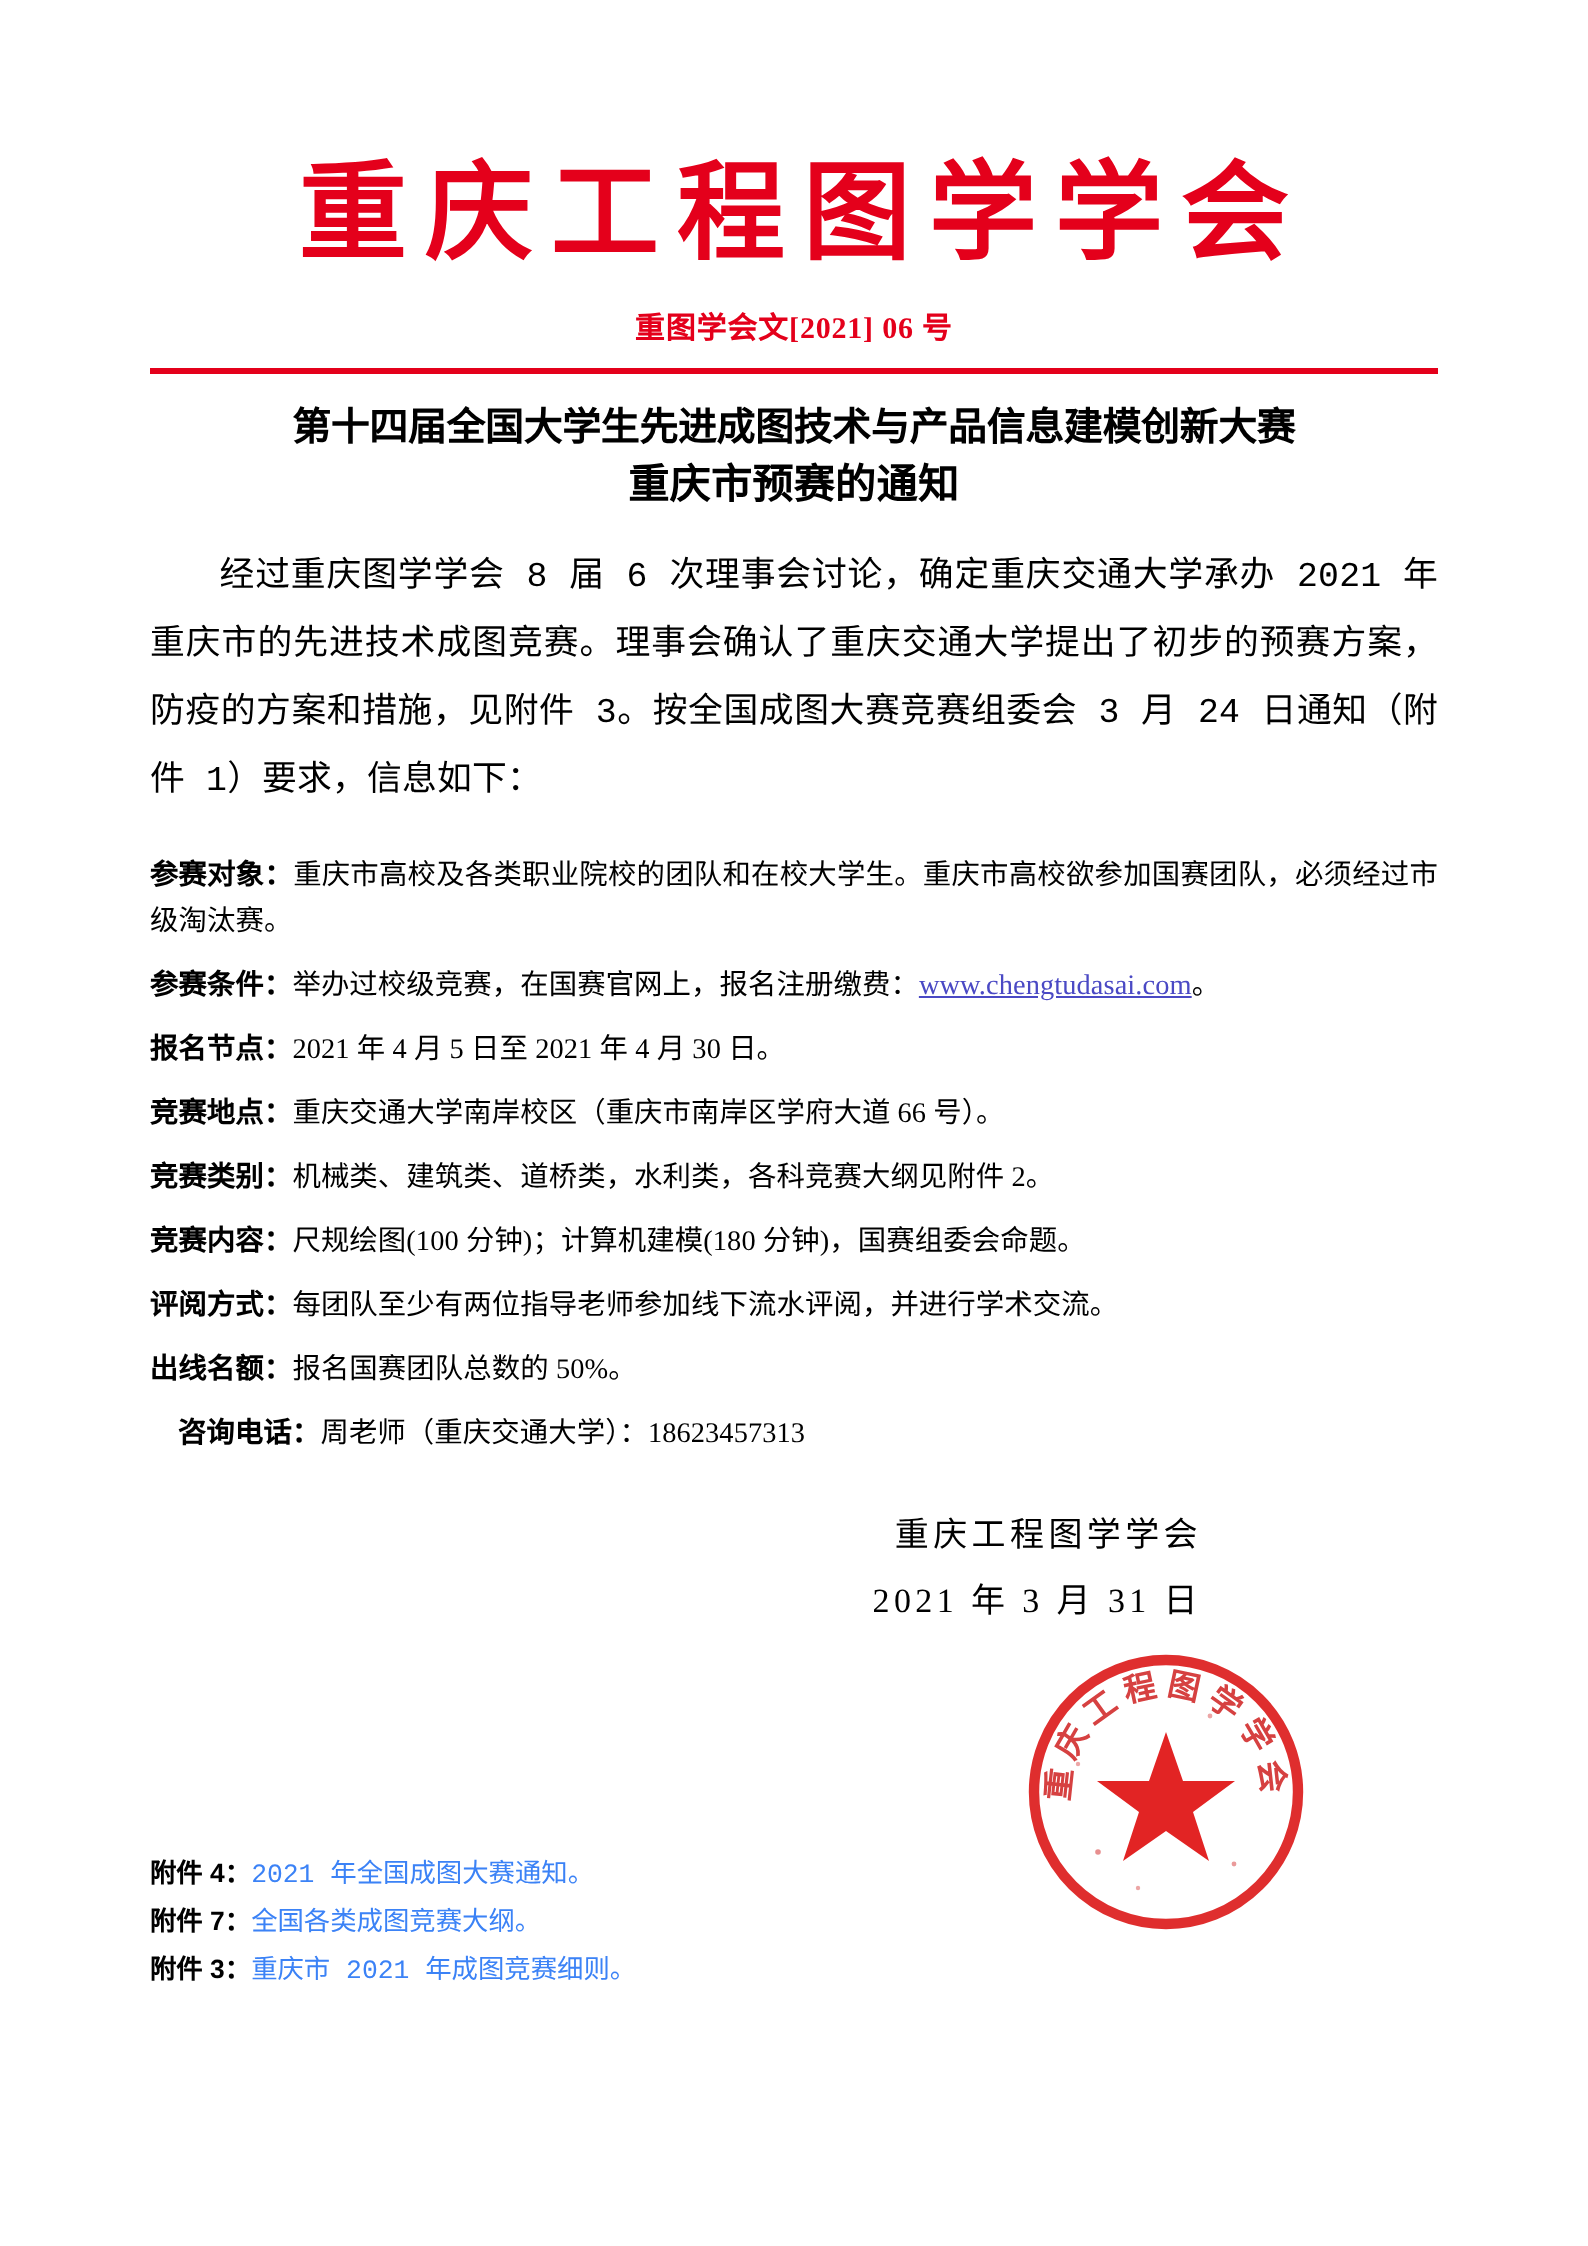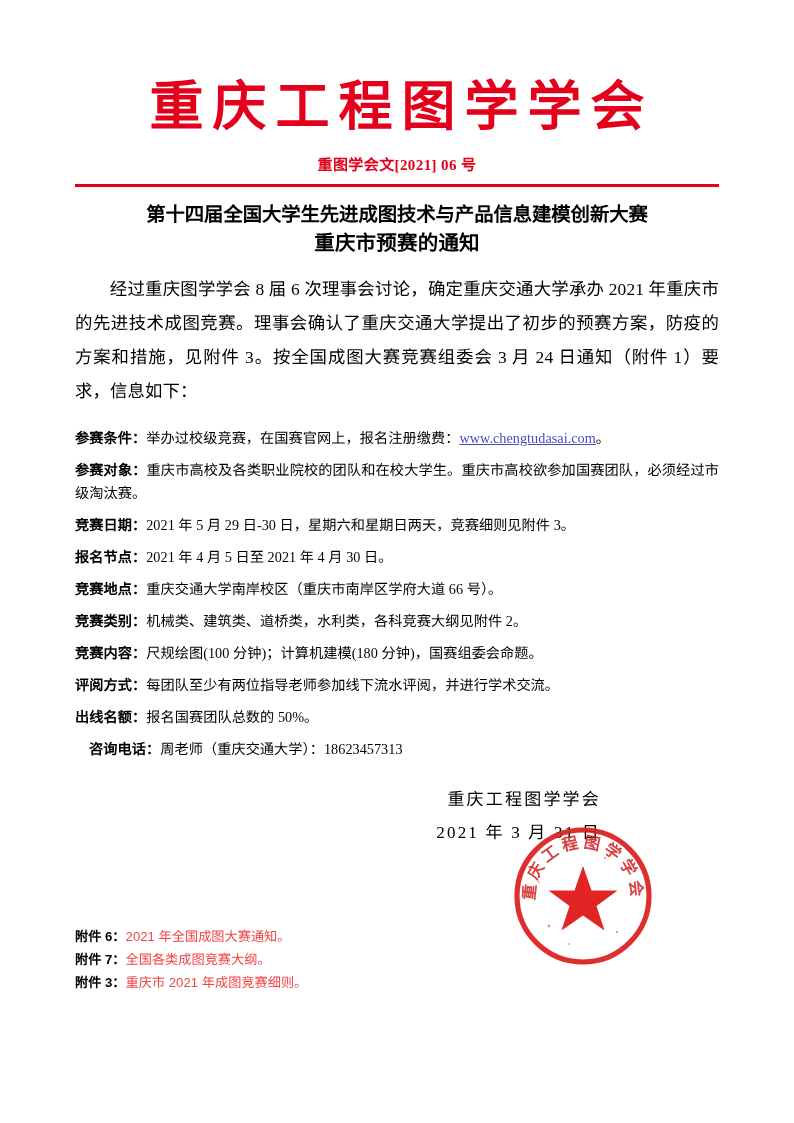--- a/index.html
+++ b/index.html
@@ -72,20 +72,21 @@
   .doc-title .tl.wide { font-size: 19.4px; letter-spacing: -0.1px; }
 
   
   .lead {
     margin-top: 16px;
     font-size: 17.4px;
     line-height: 1.95;
     text-align: justify;
     text-indent: 2em;
     letter-spacing: 0.1px;
+    font-family: Liberation Mono, monospace;
   }
 
   
   .info-list {
     margin-top: 8px;
     font-size: 14.2px;
     line-height: 1.62;
   }
   .info-row {
     margin-bottom: 9px;
@@ -136,22 +137,22 @@
     top: 925px;
     font-size: 13.2px;
     line-height: 1.75;
   }
   .att-row { white-space: nowrap; }
   .att-lbl {
     font-weight: 700;
     font-family: "Liberation Sans", "DejaVu Sans", sans-serif;
   }
   .att-val {
-    color: #ef4444;
-    font-family: Liberation Sans, sans-serif;
+    color: #3b82f6;
+    font-family: Liberation Mono, monospace;
   }
 </style>
 </head>
 <body>
 
 <div class="page">
 
   <div class="masthead">
     <div class="org-title">重庆工程图学学会</div>
     <div class="doc-number">重图学会文[2021] 06 号</div>
@@ -161,30 +162,27 @@
   <div class="doc-title">
     <span class="tl wide">第十四届全国大学生先进成图技术与产品信息建模创新大赛</span>
     <span class="tl">重庆市预赛的通知</span>
   </div>
 
   <p class="lead">经过重庆图学学会 8 届 6 次理事会讨论，确定重庆交通大学承办 2021 年重庆市的先进技术成图竞赛。理事会确认了重庆交通大学提出了初步的预赛方案，防疫的方案和措施，见附件 3。按全国成图大赛竞赛组委会 3 月 24 日通知（附件 1）要求，信息如下：</p>
 
   <div class="info-list">
 
     <div class="info-row">
+      <span class="lbl">参赛对象：</span><span class="val">重庆市高校及各类职业院校的团队和在校大学生。重庆市高校欲参加国赛团队，必须经过市级淘汰赛。</span>
+    </div>
+
+    <div class="info-row">
       <span class="lbl">参赛条件：</span><span class="val">举办过校级竞赛，在国赛官网上，报名注册缴费：</span><a class="weblink" href="#">www.chengtudasai.com</a><span class="val">。</span>
     </div>
 
-    <div class="info-row">
-      <span class="lbl">参赛对象：</span><span class="val">重庆市高校及各类职业院校的团队和在校大学生。重庆市高校欲参加国赛团队，必须经过市级淘汰赛。</span>
-    </div>
-
-    <div class="info-row">
-      <span class="lbl">竞赛日期：</span><span class="val">2021 年 5 月 29 日-30 日，星期六和星期日两天，竞赛细则见附件 3。</span>
-    </div>
 
     <div class="info-row">
       <span class="lbl">报名节点：</span><span class="val">2021 年 4 月 5 日至 2021 年 4 月 30 日。</span>
     </div>
 
     <div class="info-row">
       <span class="lbl">竞赛地点：</span><span class="val">重庆交通大学南岸校区（重庆市南岸区学府大道 66 号）。</span>
     </div>
 
     <div class="info-row">
@@ -228,21 +226,21 @@
       <circle cx="40" cy="104" r="1.4" fill="#D02020" opacity="0.5"></circle>
       <circle cx="108" cy="110" r="1.2" fill="#D02020" opacity="0.45"></circle>
       <circle cx="60" cy="122" r="1.1" fill="#D02020" opacity="0.4"></circle>
       <circle cx="96" cy="36" r="1.2" fill="#D02020" opacity="0.4"></circle>
       <circle cx="30" cy="60" r="1.1" fill="#D02020" opacity="0.4"></circle>
     </svg>
   </div>
 
   <div class="attachments">
     <div class="att-row">
-      <span class="att-lbl">附件 6：</span><span class="att-val">2021 年全国成图大赛通知。</span>
+      <span class="att-lbl">附件 4：</span><span class="att-val">2021 年全国成图大赛通知。</span>
     </div>
     <div class="att-row">
       <span class="att-lbl">附件 7：</span><span class="att-val">全国各类成图竞赛大纲。</span>
     </div>
     <div class="att-row">
       <span class="att-lbl">附件 3：</span><span class="att-val">重庆市 2021 年成图竞赛细则。</span>
     </div>
   </div>
 
 </div>

